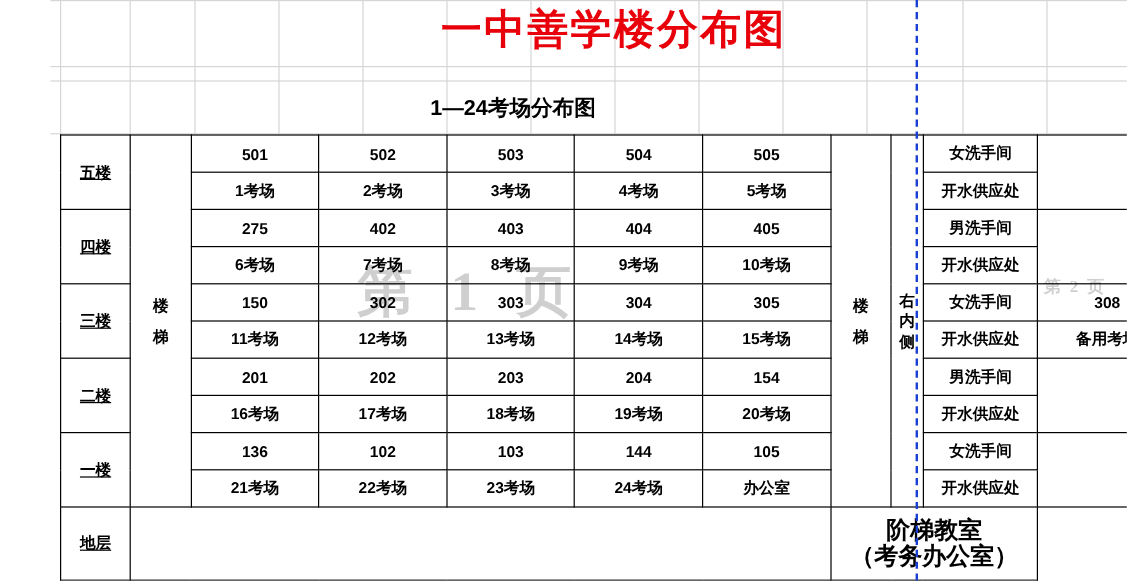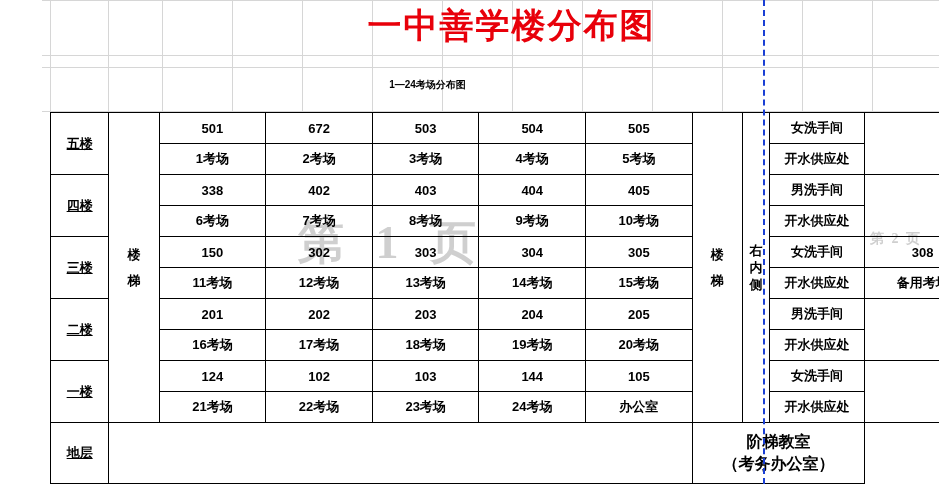--- a/index.html
+++ b/index.html
@@ -35,21 +35,21 @@
     letter-spacing: 2px;
     line-height: 44px;
   }
 
   .subtitle {
     position: absolute;
     left: 0;
     top: 78px;
     width: 771px;
     text-align: center;
-    font-size: 10px;
+    font-size: 18px;
     font-weight: bold;
     color: #000;
   }
 
   
   .gridband {
     position: absolute;
     left: 0;
     top: 0;
     width: 939px;
@@ -187,21 +187,21 @@
   <table class="main">
     <tbody>
 
       <tr>
         <td class="floor" rowspan="2">五楼</td>
         <td class="stair" rowspan="10">
           <span>楼</span>
           <span>梯</span>
         </td>
         <td class="room big-room">501</td>
-        <td class="room big-room">672</td>
+        <td class="room big-room">502</td>
         <td class="room big-room">503</td>
         <td class="room big-room">504</td>
         <td class="room big-room">505</td>
         <td class="stair" rowspan="10">
           <span>楼</span>
           <span>梯</span>
         </td>
         <td class="side" rowspan="10">
           <span>右</span>
           <span>内</span>
@@ -214,21 +214,21 @@
         <td class="room">1考场</td>
         <td class="room">2考场</td>
         <td class="room">3考场</td>
         <td class="room">4考场</td>
         <td class="room">5考场</td>
         <td class="wc">开水供应处</td>
       </tr>
 
       <tr>
         <td class="floor" rowspan="2">四楼</td>
-        <td class="room big-room">338</td>
+        <td class="room big-room">275</td>
         <td class="room big-room">402</td>
         <td class="room big-room">403</td>
         <td class="room big-room">404</td>
         <td class="room big-room">405</td>
         <td class="wc">男洗手间</td>
         <td class="spare" rowspan="2"></td>
       </tr>
       <tr>
         <td class="room">6考场</td>
         <td class="room">7考场</td>
@@ -257,56 +257,56 @@
         <td class="wc">开水供应处</td>
         <td class="spare">备用考场</td>
       </tr>
 
       <tr>
         <td class="floor" rowspan="2">二楼</td>
         <td class="room big-room">201</td>
         <td class="room big-room">202</td>
         <td class="room big-room">203</td>
         <td class="room big-room">204</td>
-        <td class="room big-room">205</td>
+        <td class="room big-room">154</td>
         <td class="wc">男洗手间</td>
         <td class="spare" rowspan="2"></td>
       </tr>
       <tr>
         <td class="room">16考场</td>
         <td class="room">17考场</td>
         <td class="room">18考场</td>
         <td class="room">19考场</td>
         <td class="room">20考场</td>
         <td class="wc">开水供应处</td>
       </tr>
 
       <tr>
         <td class="floor" rowspan="2">一楼</td>
-        <td class="room big-room">124</td>
+        <td class="room big-room">136</td>
         <td class="room big-room">102</td>
         <td class="room big-room">103</td>
         <td class="room big-room">144</td>
         <td class="room big-room">105</td>
         <td class="wc">女洗手间</td>
         <td class="spare" rowspan="2"></td>
       </tr>
       <tr>
         <td class="room">21考场</td>
         <td class="room">22考场</td>
         <td class="room">23考场</td>
         <td class="room">24考场</td>
         <td class="room">办公室</td>
         <td class="wc">开水供应处</td>
       </tr>
 
       <tr style="height:60px">
         <td class="floor" style="height:60px">地层</td>
         <td colspan="6" style="border-right:1px solid #000"></td>
-        <td colspan="3" style="font-size:16px;line-height:22px">
+        <td colspan="3" style="font-size:20px;line-height:22px">
           <div>阶梯教室</div>
           <div>（考务办公室）</div>
         </td>
       </tr>
 
     </tbody>
   </table>
 
   <div class="dashline"></div>
 

